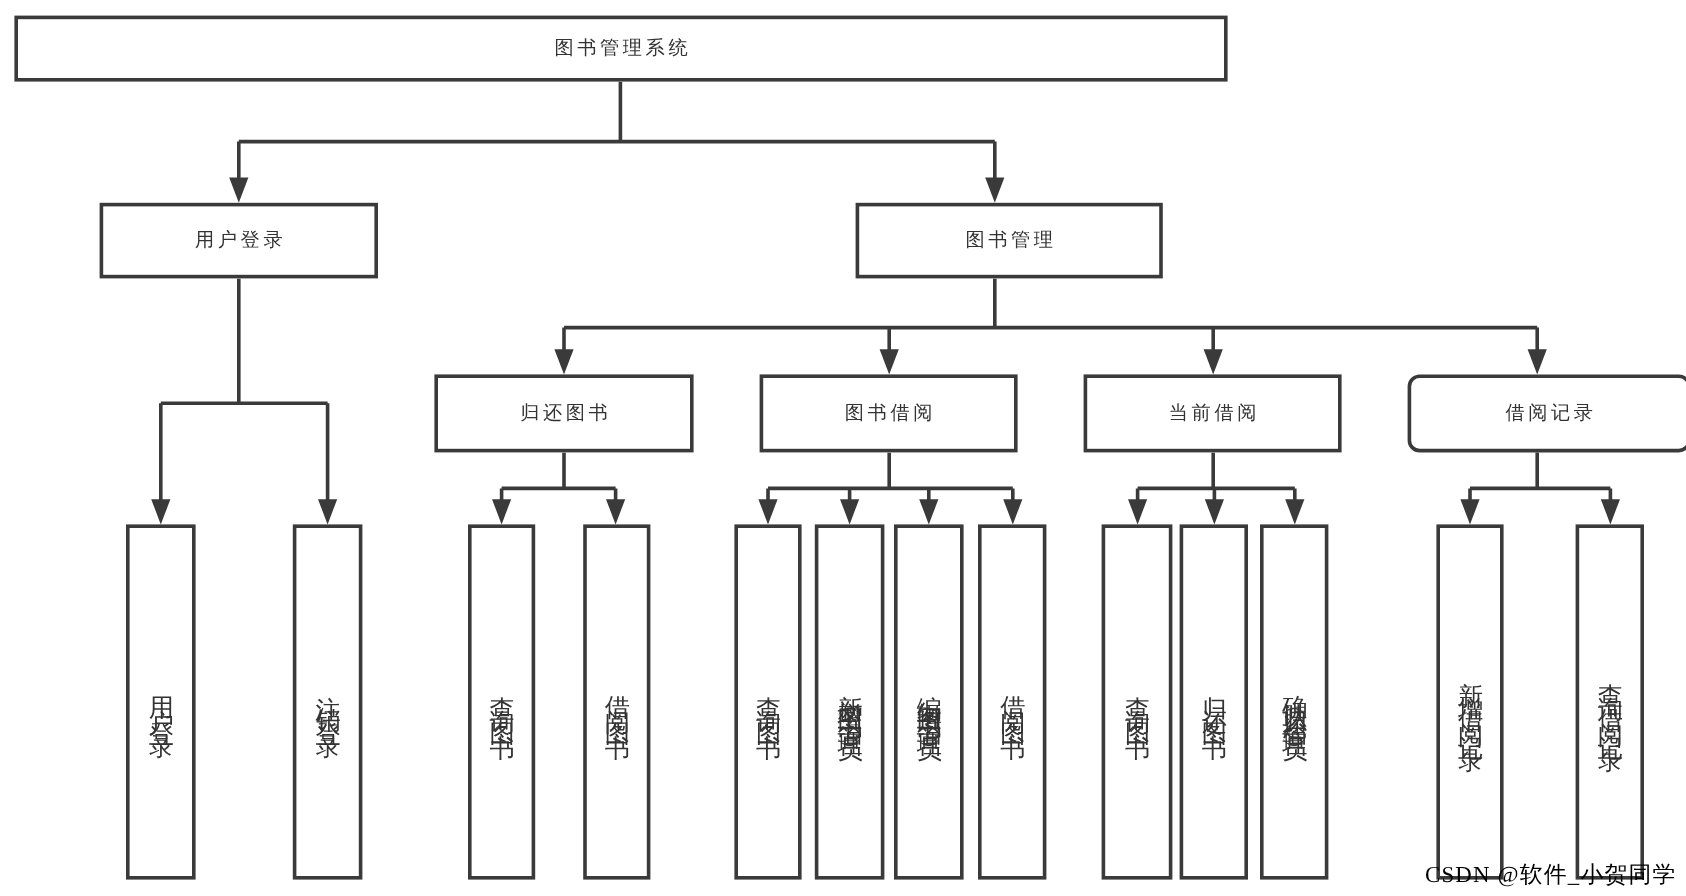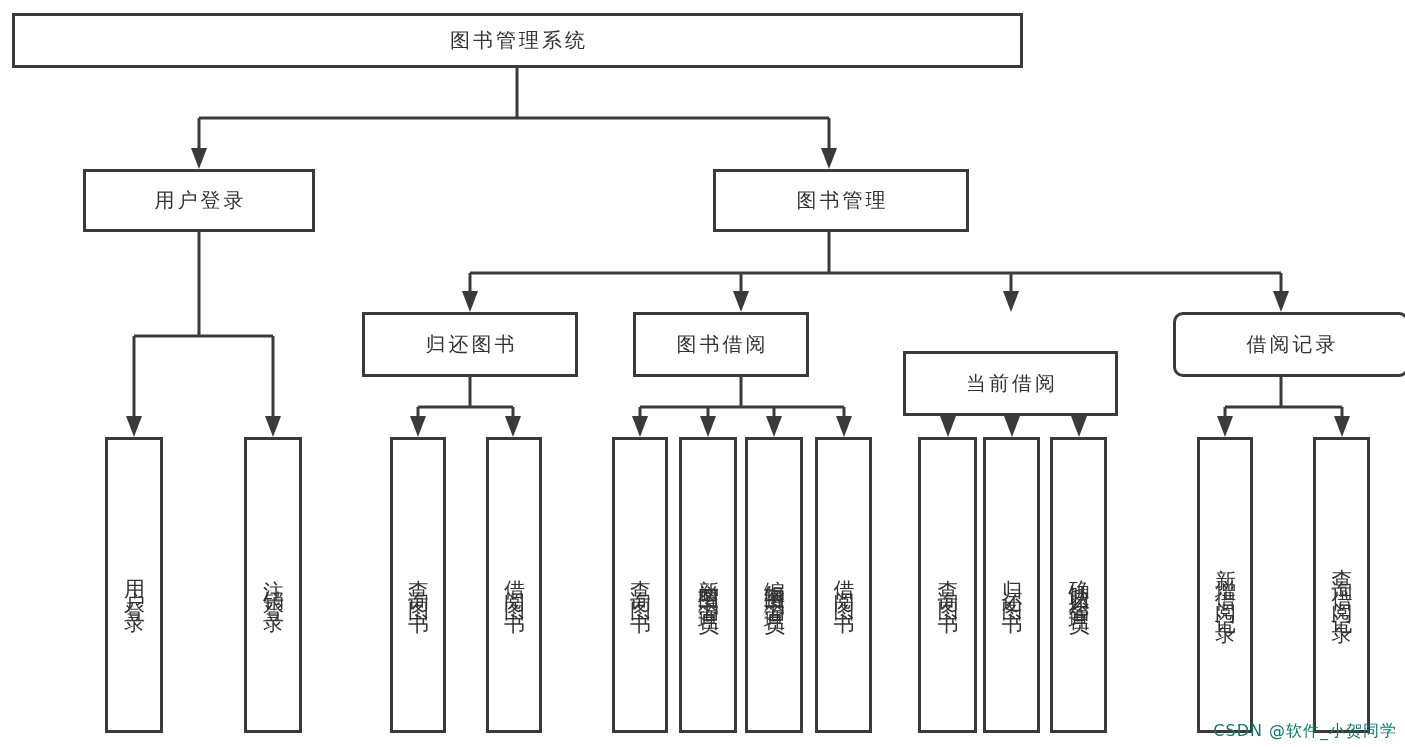--- a/index.html
+++ b/index.html
@@ -18,45 +18,46 @@
     width: 1405px; height: 747px;
   }
   .box {
     position: absolute;
     box-sizing: border-box;
     border: 3px solid #3a3a3a;
     background: #ffffff;
     display: flex;
     align-items: center;
     justify-content: center;
-    font-size: 20px;
+    font-size: 16px;
     letter-spacing: 3px;
     text-indent: 3px; 
     white-space: nowrap;
     z-index: 2;
   }
   .leaf {
     writing-mode: vertical-rl;
     text-orientation: mixed;
     font-size: 21px;
     letter-spacing: 11px;
     text-indent: 0;
     white-space: normal;
     line-height: 1;
   }
   .leaf.dense { letter-spacing: 5px; }
   .watermark {
     position: absolute;
     right: 8px;
     bottom: 5px;
-    font-size: 16px;
+    font-size: 19px;
     letter-spacing: 1px;
-    color: #0f766e;
+    color: #000000;
     z-index: 3;
     pointer-events: none;
+    font-family: Liberation Serif, serif;
   }
 </style>
 </head>
 <body>
 
 <div class="canvas">
 
   <svg class="wires" viewBox="0 0 1405 747" xmlns="http://www.w3.org/2000/svg" aria-hidden="true">
     <g stroke="#3a3a3a" stroke-width="3" fill="none">
 
@@ -103,22 +104,22 @@
       <polygon points="1334,416 1350,416 1342,437"></polygon>
     </g>
   </svg>
 
   <div class="box" style="left:12px; top:13px; width:1011px; height:55px;">图书管理系统</div>
 
   <div class="box" style="left:83px; top:169px; width:232px; height:63px;">用户登录</div>
   <div class="box" style="left:713px; top:169px; width:256px; height:63px;">图书管理</div>
 
   <div class="box" style="left:362px; top:312px; width:216px; height:65px;">归还图书</div>
-  <div class="box" style="left:633px; top:312px; width:176px; height:65px;">图书借阅</div>
-  <div class="box" style="left:903px; top:312px; width:215px; height:65px;margin-top:39px;">当前借阅</div>
+  <div class="box" style="left:633px; top:312px; width:215px; height:65px;">图书借阅</div>
+  <div class="box" style="left:903px; top:312px; width:215px; height:65px;">当前借阅</div>
   <div class="box" style="left:1173px; top:312px; width:236px; height:65px;border-radius:10px;">借阅记录</div>
 
   <div class="box leaf" style="left:105px; top:437px; width:58px; height:296px;">用户登录</div>
   <div class="box leaf" style="left:244px; top:437px; width:58px; height:296px;">注销登录</div>
 
   <div class="box leaf" style="left:390px; top:437px; width:56px; height:296px;">查询图书</div>
   <div class="box leaf" style="left:486px; top:437px; width:56px; height:296px;">借阅图书</div>
 
   <div class="box leaf" style="left:612px; top:437px; width:56px; height:296px;">查询图书</div>
   <div class="box leaf dense" style="left:679px; top:437px; width:58px; height:296px;">新增图书（管理员）</div>

